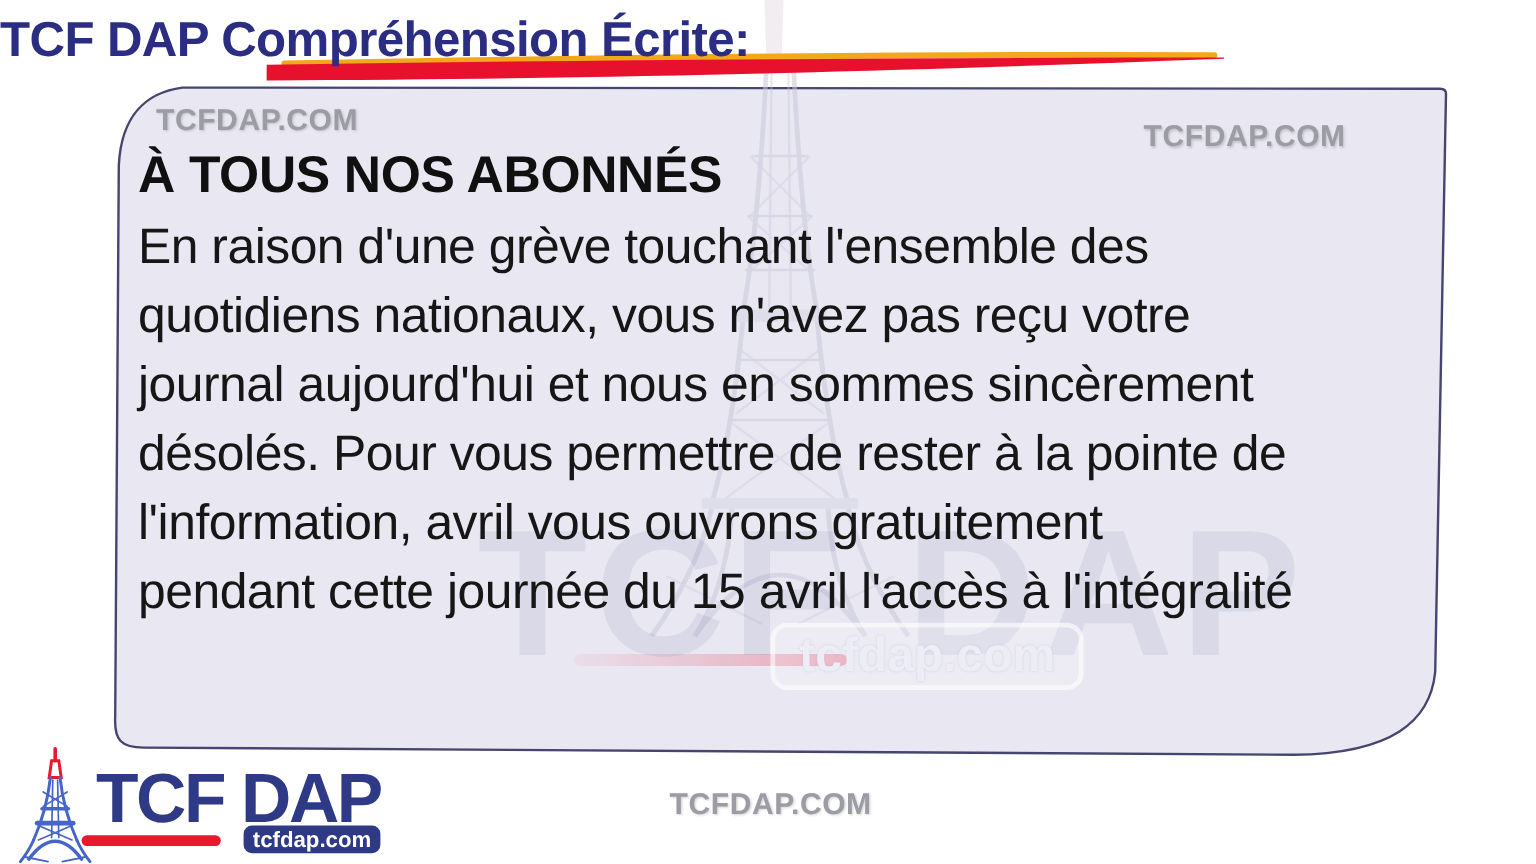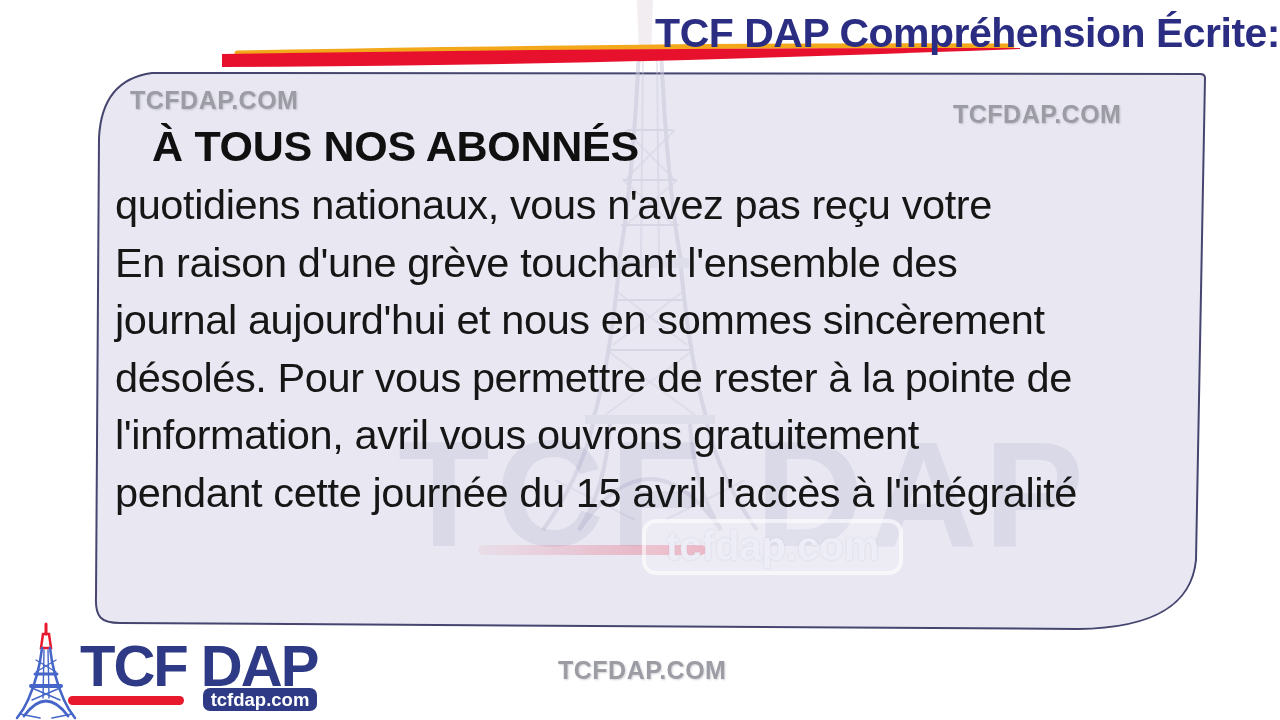--- a/index.html
+++ b/index.html
@@ -3,28 +3,28 @@
 <meta charset="utf-8">
 <style>
   html,body{margin:0;padding:0;}
   body{font-family:"Liberation Sans", sans-serif; background:#ffffff;}
   .stage{position:relative;width:1280px;height:720px;overflow:hidden;background:#ffffff;}
 
   
   .bg-tower{position:absolute;left:515px;top:0;width:270px;height:545px;z-index:2;pointer-events:none;}
 
   
-  .title-wrap{position:absolute;left:0;top:10px;width:100%;text-align:right;z-index:5;}
+  .title-wrap{position:absolute;left:0;top:10px;width:100%;text-align:left;z-index:5;}
   .title{display:inline-block;font-size:41px;font-weight:700;letter-spacing:-0.5px;color:#2b2d82;position:relative;z-index:5;}
   .swoosh{position:absolute;left:222px;top:40px;width:800px;height:30px;z-index:4;}
 
   
   .card-shape{position:absolute;left:0;top:0;width:1280px;height:720px;z-index:1;}
   .card-content{position:absolute;left:115px;top:116px;width:1075px;z-index:3;}
-  .card-heading{font-size:43px;font-weight:700;line-height:60px;color:#101010;letter-spacing:-0.3px;white-space:nowrap;margin-left:37px;}
+  .card-heading{font-size:43px;font-weight:700;line-height:60px;color:#101010;letter-spacing:-0.3px;white-space:nowrap;}
   .body-line{font-size:41.5px;line-height:57.5px;color:#161616;letter-spacing:-0.4px;white-space:nowrap;}
 
   
   .wm{position:absolute;font-weight:700;color:#9c9ca4;letter-spacing:0.5px;
       text-shadow:1px 1px 2px rgba(80,80,95,0.25);z-index:3;}
   .wm-top-left{left:130px;top:86px;font-size:25px;}
   .wm-top-right{left:953px;top:100px;font-size:25px;}
   .wm-bottom-center{left:558px;top:656px;font-size:25px;z-index:0;}
 
   .wm-center-brand{position:absolute;left:398px;top:408px;font-size:150px;font-weight:700;
@@ -91,22 +91,22 @@
   <div class="wm wm-top-left">TCFDAP.COM</div>
   <div class="wm wm-top-right">TCFDAP.COM</div>
   <div class="wm wm-bottom-center">TCFDAP.COM</div>
   <div class="wm-center-brand">TCF DAP</div>
   <div class="wm-pink-swoosh"></div>
   <div class="wm-center-pill">tcfdap.com</div>
 
   <div class="card-content">
     <div class="card-heading">À TOUS NOS ABONNÉS</div>
     <div>
+        <div class="body-line">En raison d'une grève touchant l'ensemble des</div>
         <div class="body-line">quotidiens nationaux, vous n'avez pas reçu votre</div>
-        <div class="body-line">En raison d'une grève touchant l'ensemble des</div>
         <div class="body-line">journal aujourd'hui et nous en sommes sincèrement</div>
         <div class="body-line">désolés. Pour vous permettre de rester à la pointe de</div>
         <div class="body-line">l'information, avril vous ouvrons gratuitement</div>
         <div class="body-line">pendant cette journée du 15 avril l'accès à l'intégralité</div>
       </div>
   </div>
 
   <svg class="logo-tower" viewBox="0 0 64 98" xmlns="http://www.w3.org/2000/svg">
     <g fill="none" stroke-linecap="round">
       <path d="M32,2 L32,12" stroke="#e8192c" stroke-width="3"></path>

